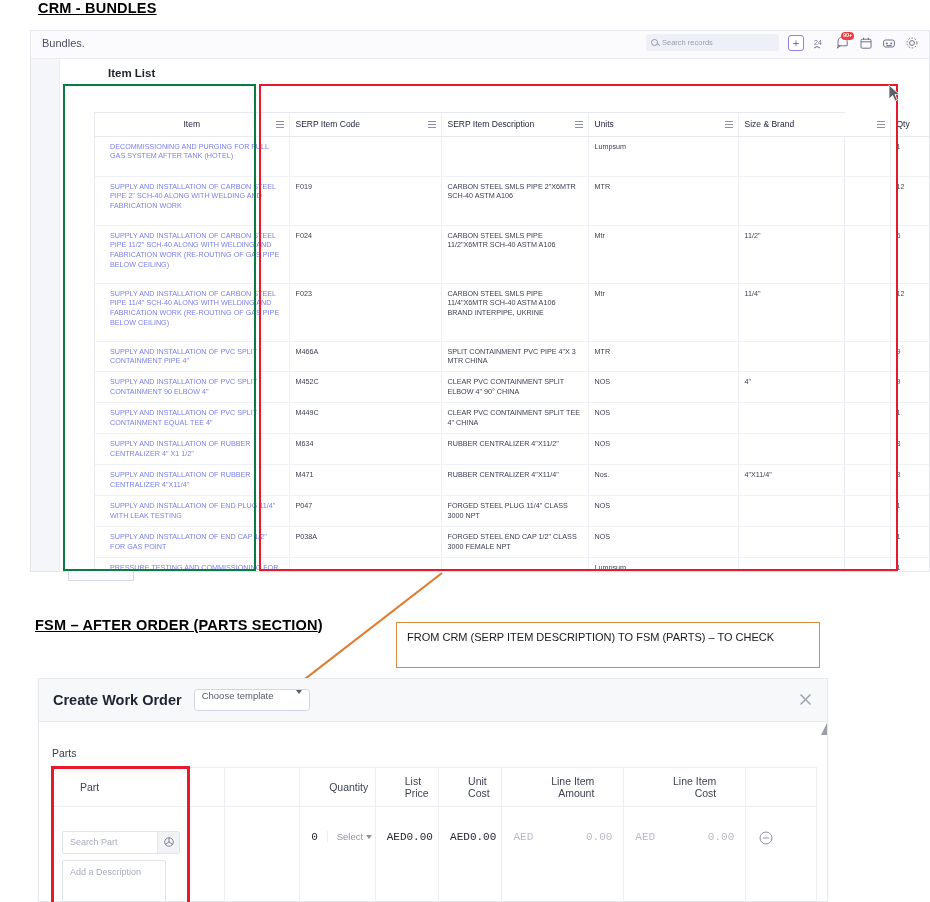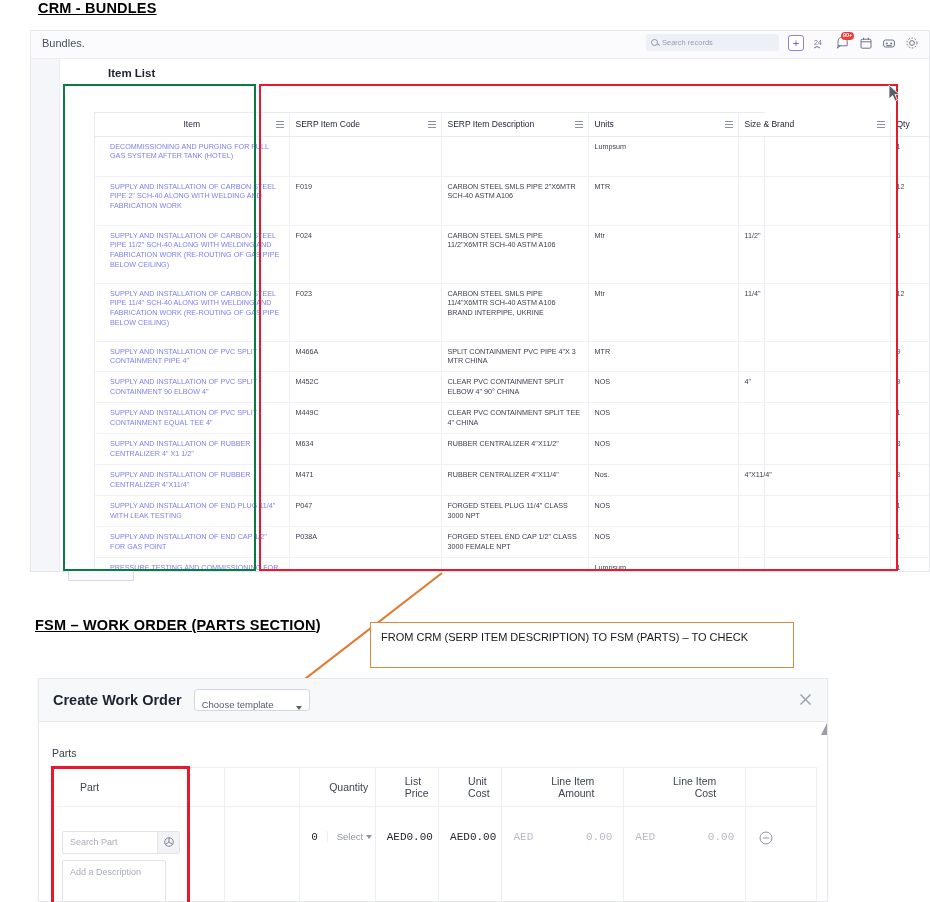--- a/index.html
+++ b/index.html
@@ -91,21 +91,21 @@
   #crm-main { flex: 1; position: relative; background: #fff; }
   #item-list-label {
     position: absolute; left: 48px; top: 8px;
     font-size: 11.5px; font-weight: bold; color: #1e2230;
   }
 
   
   #crm-grid {
     position: absolute;
     left: 34px; top: 53px;
-    width: 671px;
+    width: 751px;
     border-top: 1px solid #e9eaef;
     border-left: 1px solid #e9eaef;
     border-right: 1px solid #e9eaef;
   }
   #crm-grid table { border-collapse: collapse; width: 100%; table-layout: fixed; }
   #crm-grid th {
     height: 23px;
     background: #fff;
     border-right: 1px solid #eceef3;
     border-bottom: 1px solid #e9eaef;
@@ -153,21 +153,21 @@
   }
 
   
   .anno-rect { position: absolute; pointer-events: none; }
   #rect-green { left: 63px;  top: 84px; width: 193px; height: 487px; border: 2.5px solid #0b7a45; }
   #rect-red   { left: 259px; top: 84px; width: 639px; height: 487px; border: 2.5px solid #e8192c; }
   #rect-red2  { left: 51px;  top: 766px; width: 139px; height: 136px; border: 3px solid #e8192c; border-bottom: none; }
 
   
   #note-box {
-    position: absolute; left: 370px; top: 622px;
+    position: absolute; left: 396px; top: 622px;
     width: 424px; height: 46px;
     border: 1px solid #d98b3f; background: #fff;
     padding: 7px 10px; font-size: 11px; line-height: 1.45;
     color: #1a1a1a;
   }
   #arrow-svg { position: absolute; left: 180px; top: 565px; width: 290px; height: 200px; }
 
   
   #fsm-panel {
     position: absolute; left: 38px; top: 678px;
@@ -180,21 +180,21 @@
   #fsm-head {
     height: 43px; background: #f7f8fa;
     border-bottom: 1px solid #e7e8ee;
     display: flex; align-items: center;
     padding: 0 14px; position: relative;
   }
   #fsm-title-text { font-size: 14.5px; font-weight: bold; color: #1d2330; }
   #template-select {
     margin-left: 12px; width: 116px; height: 22px;
     border: 1px solid #d2d6e0; border-radius: 3px; background: #fff;
-    display: flex; align-items: flex-end; justify-content: space-between;
+    display: flex; align-items: flex-start; justify-content: space-between;
     padding: 0 7px; font-size: 9.5px; color: #555b6b;
   }
   .caret { width:0;height:0;border-left:3.5px solid transparent;border-right:3.5px solid transparent;border-top:4.5px solid #5a6070; }
   #fsm-close { position: absolute; right: 14px; top: 13px; width: 15px; height: 15px; }
   #fsm-close svg { display:block; }
 
   #parts-label { position: absolute; left: 13px; top: 68px; font-size: 10.5px; color: #3b4050; }
 
   #parts-grid {
     position: absolute; left: 12px; top: 88px; width: 766px;
@@ -485,21 +485,21 @@
     </div>
   </div>
 </div>
 
 <div id="ghost-btn"></div>
 
 <div class="anno-rect" id="rect-green"></div>
 <div class="anno-rect" id="rect-red"></div>
 
 <div class="section-title" id="fsm-title">
-  <span class="u">FSM – WORK ORDER (PARTS SECTION</span><span>)</span>
+  <span class="u">FSM – AFTER ORDER (PARTS SECTION</span><span>)</span>
 </div>
 
 <svg id="arrow-svg" viewBox="0 0 290 200">
   <line x1="262" y1="8" x2="24" y2="192" stroke="#e07b2f" stroke-width="2.2"></line>
   <path d="M24 192 L40 180 L36 194 Z" fill="#e07b2f"></path>
   <path d="M24 192 L30 172 L40 180 Z" fill="#e07b2f"></path>
 </svg>
 
 <div id="note-box">
   <div>FROM CRM (SERP ITEM DESCRIPTION) TO FSM (PARTS) – TO CHECK</div>

